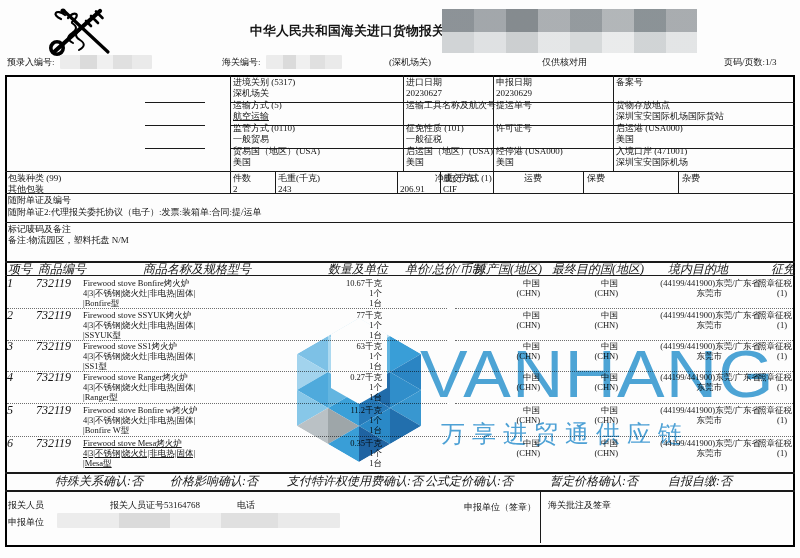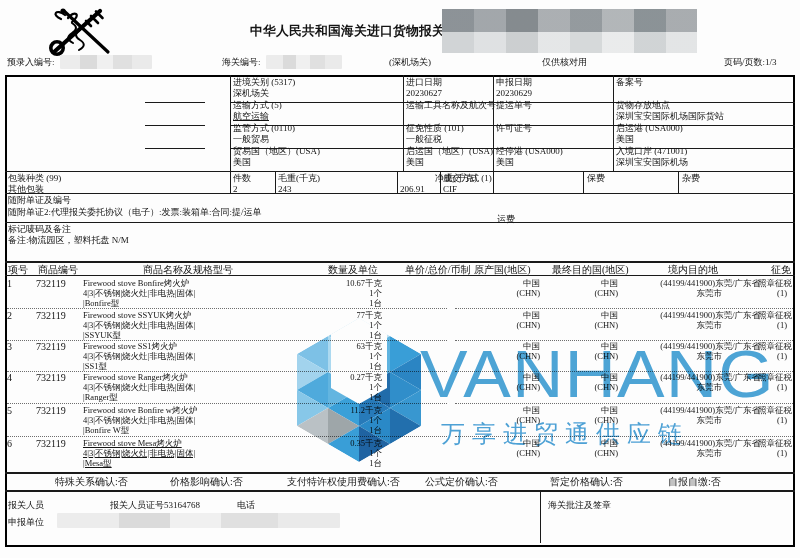--- a/index.html
+++ b/index.html
@@ -2,21 +2,21 @@
 <html><head>
 <meta charset="utf-8">
 <style>
   html,body{margin:0;padding:0;}
   body{
     width:800px;height:558px;position:relative;overflow:hidden;
     background:#fdfdfd;color:#141414;
     font-family:"Liberation Serif","DejaVu Serif",serif;
   }
   .t{position:absolute;font-size:9px;line-height:11px;white-space:nowrap;}
-  .s{font-size:10px;line-height:9.5px;}
+  .s{font-size:12px;line-height:9.5px;font-style:italic;}
   .cell{position:absolute;font-size:8.5px;line-height:9.8px;white-space:nowrap;}
   .cell span{display:block;}
   .ra{text-align:right;}
   .b{font-weight:bold;}
   .hl{position:absolute;background:#1a1a1a;height:1px;}
   .h2{height:2px;}
   .vl{position:absolute;background:#1a1a1a;width:1px;}
   .dot{position:absolute;height:0;border-top:1px dotted #6e6e6e;}
   .outer{position:absolute;left:5px;top:75px;width:786px;height:468px;border:2px solid #000;}
   .redact{position:absolute;border-radius:1px;filter:blur(0.6px);
@@ -137,21 +137,21 @@
 <span class="t" style="left:8px;top:173px;">包装种类 (99)</span>
 <span class="t" style="left:8px;top:184px;">其他包装</span>
 <span class="t" style="left:233px;top:173px;">件数</span>
 <span class="t" style="left:233px;top:184px;">2</span>
 <span class="t" style="left:278px;top:173px;">毛重(千克)</span>
 <span class="t" style="left:278px;top:184px;">243</span>
 <span class="t" style="left:400px;top:173px;margin-left:35px;">净重(千克)</span>
 <span class="t" style="left:400px;top:184px;">206.91</span>
 <span class="t" style="left:443px;top:173px;">成交方式 (1)</span>
 <span class="t" style="left:443px;top:184px;">CIF</span>
-<span class="t" style="left:497px;top:173px;margin-top:41px;">运费</span>
+<span class="t" style="left:524px;top:173px;">运费</span>
 <span class="t" style="left:587px;top:173px;">保费</span>
 <span class="t" style="left:682px;top:173px;">杂费</span>
 
 <span class="t" style="left:8px;top:195px;">随附单证及编号</span>
 <span class="t" style="left:8px;top:207px;">随附单证2:代理报关委托协议（电子）:发票:装箱单:合同:提/运单</span>
 <span class="t" style="left:8px;top:224px;">标记唛码及备注</span>
 <span class="t" style="left:8px;top:235px;">备注:物流园区，塑料托盘 N/M</span>
 
 <span class="t s" style="left:8px;top:265px;">项号</span>
 <span class="t s" style="left:38px;top:265px;">商品编号</span>
@@ -341,20 +341,21 @@
 <span class="t s" style="left:170px;top:477px;">价格影响确认:否</span>
 <span class="t s" style="left:287px;top:477px;">支付特许权使用费确认:否</span>
 <span class="t s" style="left:425px;top:477px;">公式定价确认:否</span>
 <span class="t s" style="left:550px;top:477px;text-align:center;">暂定价格确认:否</span>
 <span class="t s" style="left:668px;top:477px;">自报自缴:否</span>
 
 <span class="t" style="left:8px;top:500px;">报关人员</span>
 <span class="t" style="left:110px;top:500px;">报关人员证号53164768</span>
 <span class="t" style="left:237px;top:500px;">电话</span>
 <div class="cell ra" style="left:300px;top:500px;width:236px;font-size:9px;line-height:14.5px;">
+    <span>申报单位（签章）</span>
 </div>
 <span class="t" style="left:8px;top:517px;">申报单位</span>
 <div class="redact" style="left:57px;top:513px;width:283px;height:15px;"></div>
 <span class="t" style="left:548px;top:500px;">海关批注及签章</span>
 
 <div class="wm wm-cube">
   <svg width="136" height="152" viewBox="0 0 136 152">
     <defs>
         <clipPath id="hex">
           <path d="M68 4 L130 40 V112 L68 148 L6 112 V40 Z"></path>

